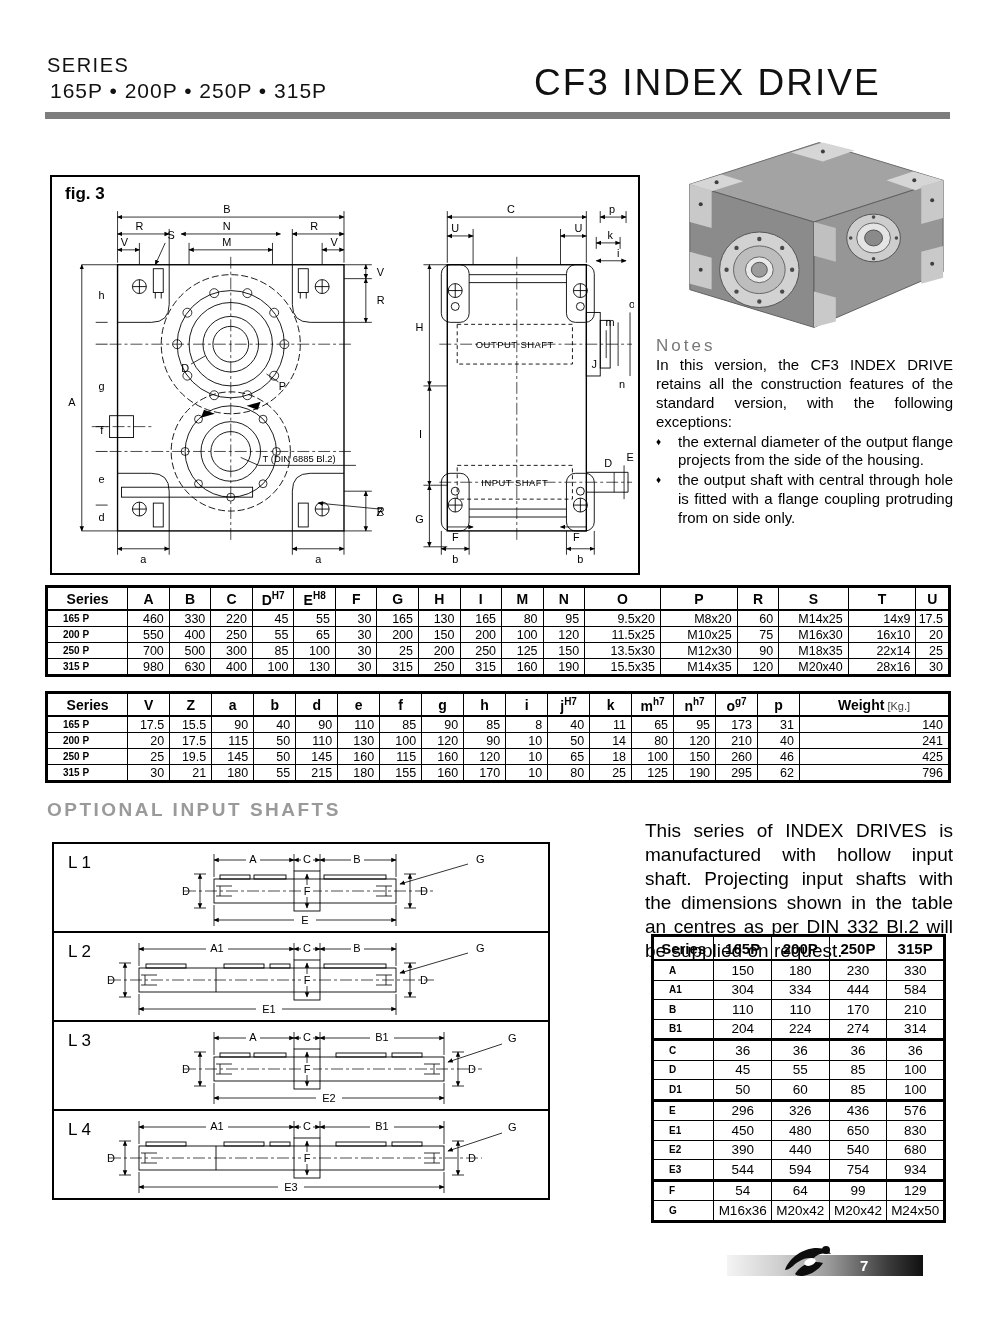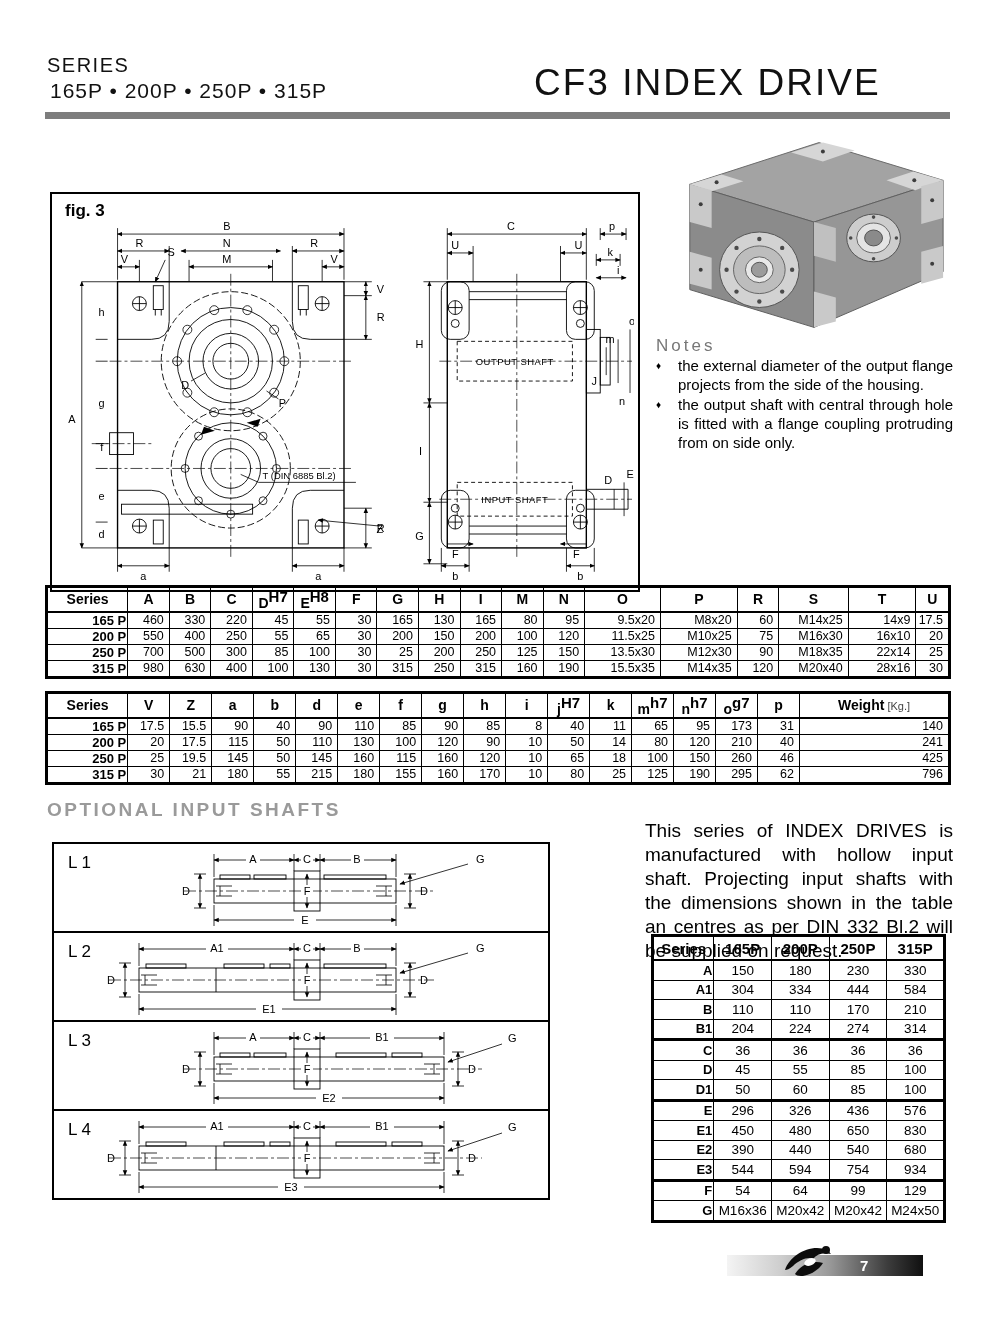--- a/index.html
+++ b/index.html
@@ -7,41 +7,41 @@
         font-family:"Liberation Sans",sans-serif;color:#000;}
   
   .hdr-series{position:absolute;left:47px;top:54px;font-size:20px;letter-spacing:1.5px;color:#111;}
   .hdr-models{position:absolute;left:50px;top:79px;font-size:21px;letter-spacing:1px;color:#111;}
   .hdr-title{position:absolute;left:505px;top:62px;width:418px;font-size:37px;letter-spacing:2px;color:#111;white-space:nowrap;margin-left:29px;}
   .rule{position:absolute;left:45px;top:112px;width:905px;height:7px;background:#7d7d7d;}
   .sec-head{position:absolute;font-size:19px;font-weight:bold;letter-spacing:2.5px;color:#9a9a9a;}
   .sec1{left:47px;top:133px;}
   .sec2{left:47px;top:799px;}
   
-  .fig3-box{position:absolute;left:50px;top:175px;width:586px;height:396px;border:2px solid #000;margin-top:17px;}
+  .fig3-box{position:absolute;left:50px;top:175px;width:586px;height:396px;border:2px solid #000;}
   .fig3-cap{position:absolute;left:13px;top:7px;font-size:17px;font-weight:bold;}
   
   .photo{position:absolute;left:660px;top:132px;width:298px;height:200px;}
   
   .notes{position:absolute;left:656px;top:336px;width:297px;}
   .notes-head{font-size:17px;letter-spacing:3px;color:#777;}
   .notes-body{font-size:15px;line-height:1.26;text-align:justify;}
   .bullet-row{display:flex;margin-top:1px;}
   .bullet-glyph{width:22px;flex:0 0 22px;font-size:10px;padding-top:3px;}
   .bullet-text{flex:1;font-size:15px;line-height:1.26;text-align:justify;}
   
   .tbl-wrap1{position:absolute;left:45px;top:585px;width:906px;}
   .tbl-wrap2{position:absolute;left:45px;top:691px;width:906px;}
   .tbl-wrap3{position:absolute;left:651px;top:934px;width:295px;}
   table.dim{border-collapse:collapse;width:100%;border:3px solid #000;table-layout:fixed;}
   table.dim th{border:1px solid #000;font-size:14px;font-weight:bold;height:21px;padding:0 2px;overflow:hidden;}
   table.dim thead tr{border-bottom:2px solid #000;}
   table.dim td{border:1px solid #000;font-size:12.5px;height:15px;padding:0 5px 0 1px;text-align:right;overflow:hidden;white-space:nowrap;}
-  table.dim td.rowhead{text-align:right;font-weight:bold;padding:0 1px;font-size:13px;}
-  table.dim sup{font-size:15px;}
+  table.dim td.rowhead{text-align:left;font-weight:bold;padding:0 15px;font-size:10px;}
+  table.dim sup{font-size:10px;}
   table.dim .suffix{font-weight:normal;font-size:11px;color:#444;}
   table.t3 td{text-align:center;font-size:13.5px;height:18.5px;padding:0 1px;}
   table.t3 th{font-size:15px;height:22px;}
   table.t3 tr.grp{border-top:3px solid #000;}
   
   .rpara{position:absolute;left:645px;top:819px;width:308px;font-size:19px;line-height:1.26;text-align:justify;}
   
   .lboxes{position:absolute;left:52px;top:842px;width:498px;}
   .lbox{border:2px solid #000;border-bottom:none;height:87px;position:relative;}
   .lbox:last-child{border-bottom:2px solid #000;}
@@ -354,20 +354,21 @@
         <circle cx="256" cy="48" r="2"></circle>
       <circle cx="41" cy="72" r="2"></circle>
         <circle cx="41" cy="138" r="2"></circle>
         <circle cx="274" cy="68" r="2"></circle>
         <circle cx="274" cy="132" r="2"></circle>
     </g>
   </svg>
 
   <div class="notes">
     <div class="notes-head">Notes</div>
+    <div class="notes-body">In this version, the CF3 INDEX DRIVE retains all the construction features of the standard version, with the following exceptions:</div>
     <div class="bullet-row">
       <span class="bullet-glyph">♦</span>
       <span class="bullet-text">the external diameter of the output flange projects from the side of the housing.</span>
     </div>
     <div class="bullet-row">
       <span class="bullet-glyph">♦</span>
       <span class="bullet-text">the output shaft with central through hole is fitted with a flange coupling protruding from on side only.</span>
     </div>
   </div>
 

